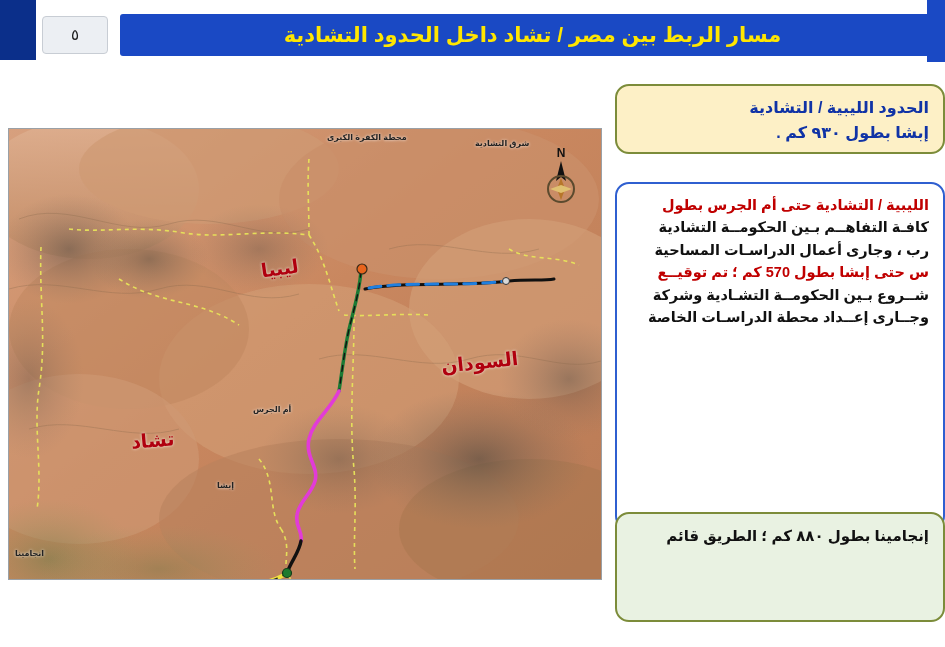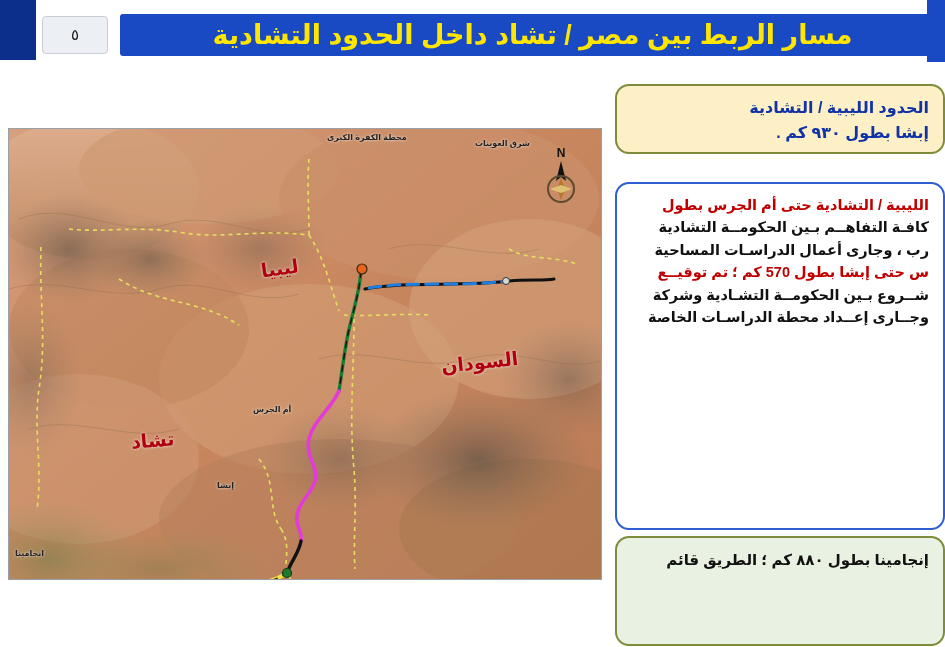--- a/index.html
+++ b/index.html
@@ -17,21 +17,21 @@
     background:#eceff3;border:1px solid #c8cdd4;border-radius:4px;
     display:flex;align-items:center;justify-content:center;
   }
   .slide-number-box span{font-size:15px;color:#1a1a1a;}
   .title-bar{
     position:absolute;left:120px;top:14px;width:825px;height:42px;
     background:#1a49c4;border-radius:3px 0 0 3px;
     display:flex;align-items:center;justify-content:center;
   }
   .title-bar .title-text{
-    color:#ffe600;font-size:27px;font-weight:bold;letter-spacing:0px;
+    color:#ffe600;font-size:21px;font-weight:bold;letter-spacing:0px;
     text-align:center;white-space:nowrap;
   }
   .top-right-cap{
     position:absolute;right:0;top:0;width:18px;height:62px;background:#1a49c4;
   }
   
   .map-frame{
     position:absolute;left:8px;top:128px;width:592px;height:450px;
     border:1px solid #9aa0a6;overflow:hidden;background:#c98e6a;
   }
@@ -179,21 +179,21 @@
       <circle cx="236" cy="488" r="4.5" fill="#1f7a2e" stroke="#143d1a" stroke-width="1.2"></circle>
       <circle cx="22" cy="524" r="4.5" fill="#1f7a2e" stroke="#143d1a" stroke-width="1.2"></circle>
       <circle cx="497" cy="152" r="3.5" fill="#d8d8d8" stroke="#333" stroke-width="1"></circle>
     </g>
   </svg>
 
   <div class="map-label" style="left:252px;top:128px;font-size:19px;transform:rotate(-8deg);">ليبيا</div>
   <div class="map-label" style="left:432px;top:222px;font-size:19px;transform:rotate(-6deg);">السودان</div>
   <div class="map-label" style="left:122px;top:300px;font-size:19px;transform:rotate(-5deg);">تشاد</div>
 
-  <div class="map-small-label" style="left:466px;top:10px;">شرق العوينات</div>
+  <div class="map-small-label" style="left:466px;top:10px;">شرق التشادية</div>
   <div class="map-small-label" style="left:318px;top:4px;">محطة الكفرة الكبرى</div>
   <div class="map-small-label" style="left:244px;top:276px;">أم الجرس</div>
   <div class="map-small-label" style="left:208px;top:352px;">إبشا</div>
   <div class="map-small-label" style="left:6px;top:420px;">انجامينا</div>
 
   <svg class="compass" viewBox="0 0 52 62">
     <text x="26" y="12" text-anchor="middle" font-size="12" font-weight="bold" fill="#111">N</text>
     <polygon points="26,16 31,36 26,32 21,36" fill="#111"></polygon>
     <circle cx="26" cy="44" r="13" fill="none" stroke="#5b4a2e" stroke-width="2"></circle>
     <polygon points="26,33 30,44 26,55 22,44" fill="#b7762a"></polygon>
@@ -224,17 +224,17 @@
     <span class="hl-red">س حتى إبشا بطول 570 كم ؛ تم توقيــع</span>
   </div>
   <div class="line">
     <span class="hl-dark">شــروع بـين الحكومــة التشـادية وشركة</span>
   </div>
   <div class="line">
     <span class="hl-dark">وجــارى إعــداد محطة الدراسـات الخاصة</span>
   </div>
 </div>
 
-<div class="callout green box3" style="left:615px;top:536px;width:330px;height:110px;padding-left:16px;">
+<div class="callout green box3" style="left:615px;top:512px;width:330px;height:110px;padding-left:16px;">
   <div class="line">
     <span class="hl-dark">إنجامينا بطول ٨٨٠ كم ؛ الطريق قائم</span>
   </div>
 </div>
 
 </body></html>

